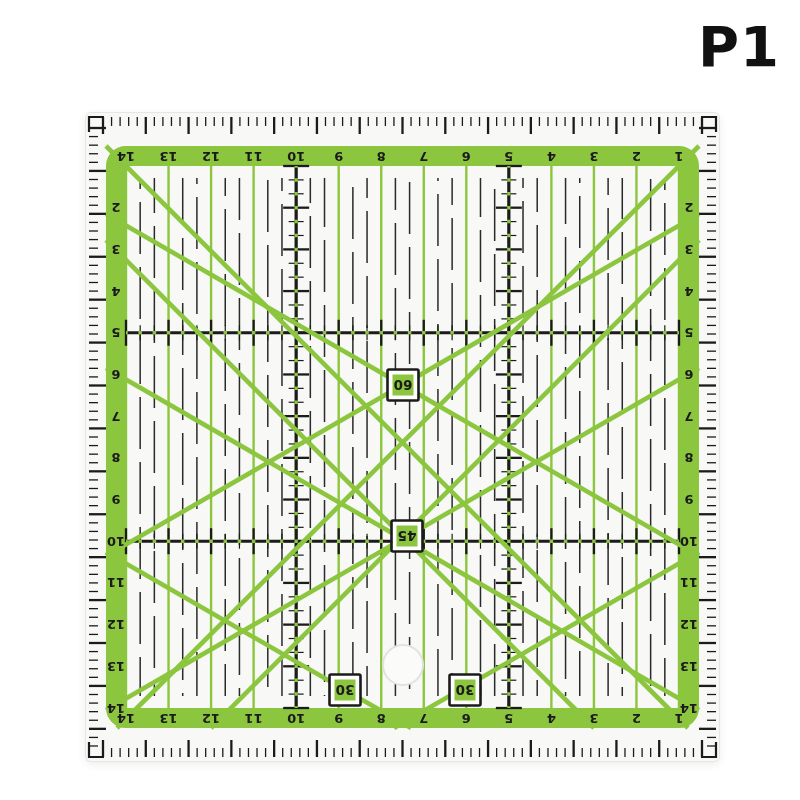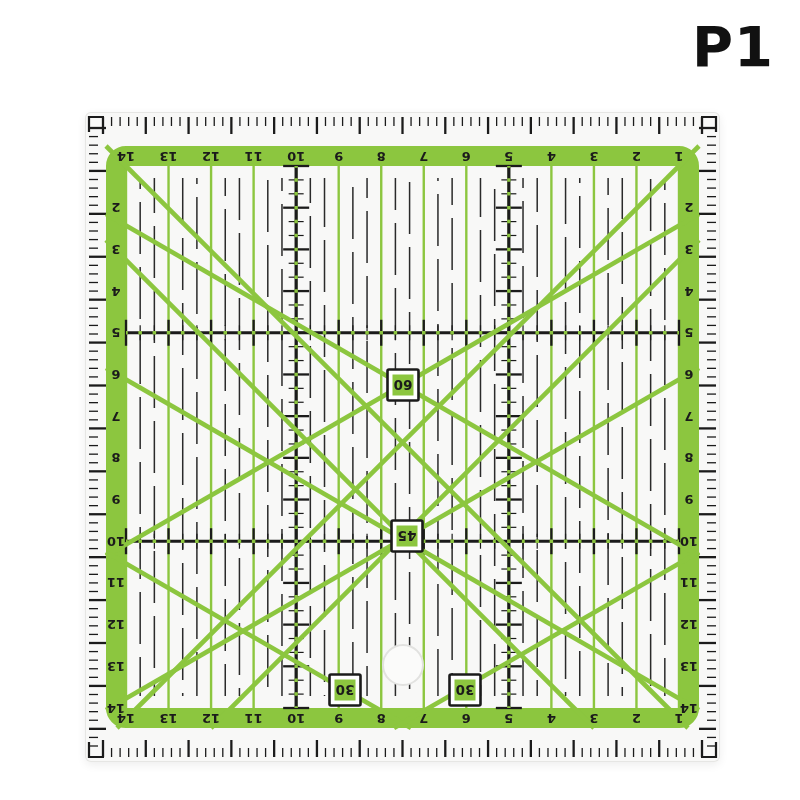--- a/index.html
+++ b/index.html
@@ -1,21 +1,21 @@
 <!DOCTYPE html>
 <html><head>
 <meta charset="utf-8">
 <style>
   html,body{margin:0;padding:0;background:#ffffff;}
   #canvas{
     position:relative;width:800px;height:800px;background:#ffffff;overflow:hidden;
     font-family:"DejaVu Sans","Liberation Sans",sans-serif;
   }
   #p1{
-    position:absolute;top:14px;right:26px;
+    position:absolute;top:14px;right:20px;
     font-size:56px;font-weight:bold;color:#111;letter-spacing:1px;
     font-family:"DejaVu Sans","Liberation Sans",sans-serif;
   }
   #ruler{
     position:absolute;left:85px;top:112px;width:635px;height:650px;
     background:#f8f8f7;border-radius:6px;
     box-shadow:0 3px 10px rgba(0,0,0,0.07), inset 0 0 0 1px #e6e6e4;
   }
   #ruler svg{display:block;}
 </style>

